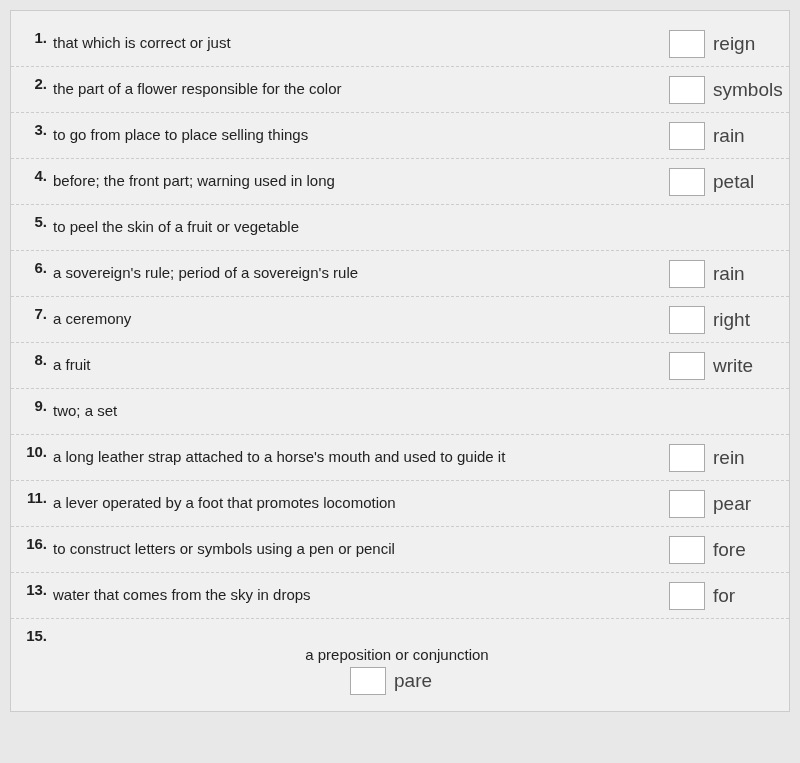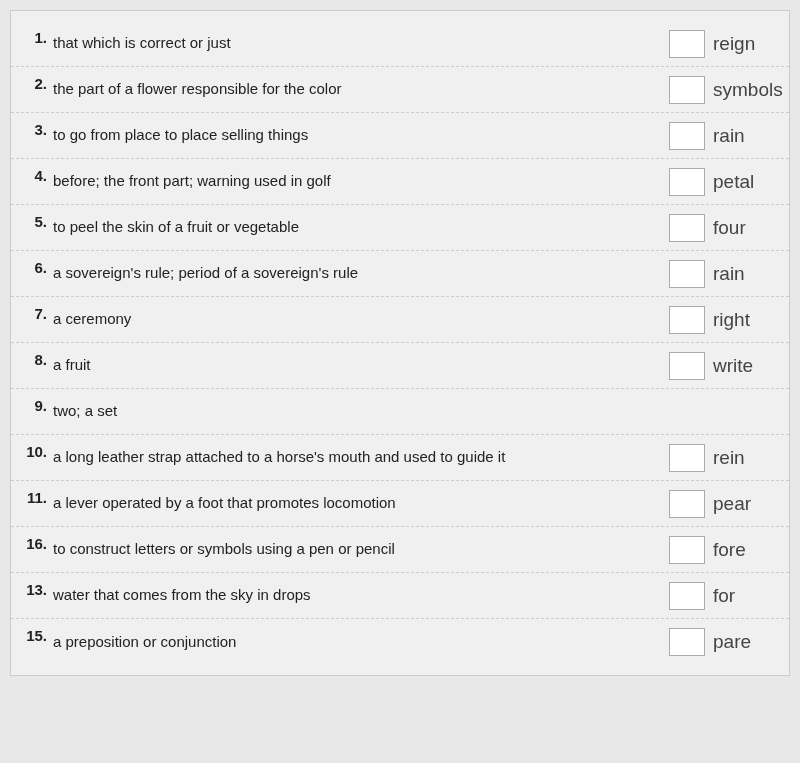--- a/index.html
+++ b/index.html
@@ -30,20 +30,21 @@
     .row {
       display: flex;
       align-items: center;
       padding: 6px 16px 6px 10px;
       border-bottom: 1px dashed #ccc;
       min-height: 46px;
     }
 
     .row:last-child {
       border-bottom: none;
+      flex-direction: column;
     }
 
     .row-num {
       width: 32px;
       font-weight: bold;
       flex-shrink: 0;
       text-align: right;
       padding-right: 6px;
       align-self: flex-start;
       padding-top: 2px;
@@ -99,33 +100,29 @@
     <div class="row">
       <div class="row-num">3.</div>
       <div class="row-def">to go from place to place selling things</div>
       <div class="row-input-area">
         <div class="answer-box"></div>
         <div class="word-hint">rain</div>
       </div>
     </div>
     <div class="row">
       <div class="row-num">4.</div>
-      <div class="row-def">before; the front part; warning used in golf</div>
+      <div class="row-def">before; the front part; warning used in long</div>
       <div class="row-input-area">
         <div class="answer-box"></div>
         <div class="word-hint">petal</div>
       </div>
     </div>
     <div class="row">
       <div class="row-num">5.</div>
       <div class="row-def">to peel the skin of a fruit or vegetable</div>
-      <div class="row-input-area">
-        <div class="answer-box"></div>
-        <div class="word-hint">four</div>
-      </div>
     </div>
     <div class="row">
       <div class="row-num">6.</div>
       <div class="row-def">a sovereign's rule; period of a sovereign's rule</div>
       <div class="row-input-area">
         <div class="answer-box"></div>
         <div class="word-hint">rain</div>
       </div>
     </div>
     <div class="row">

